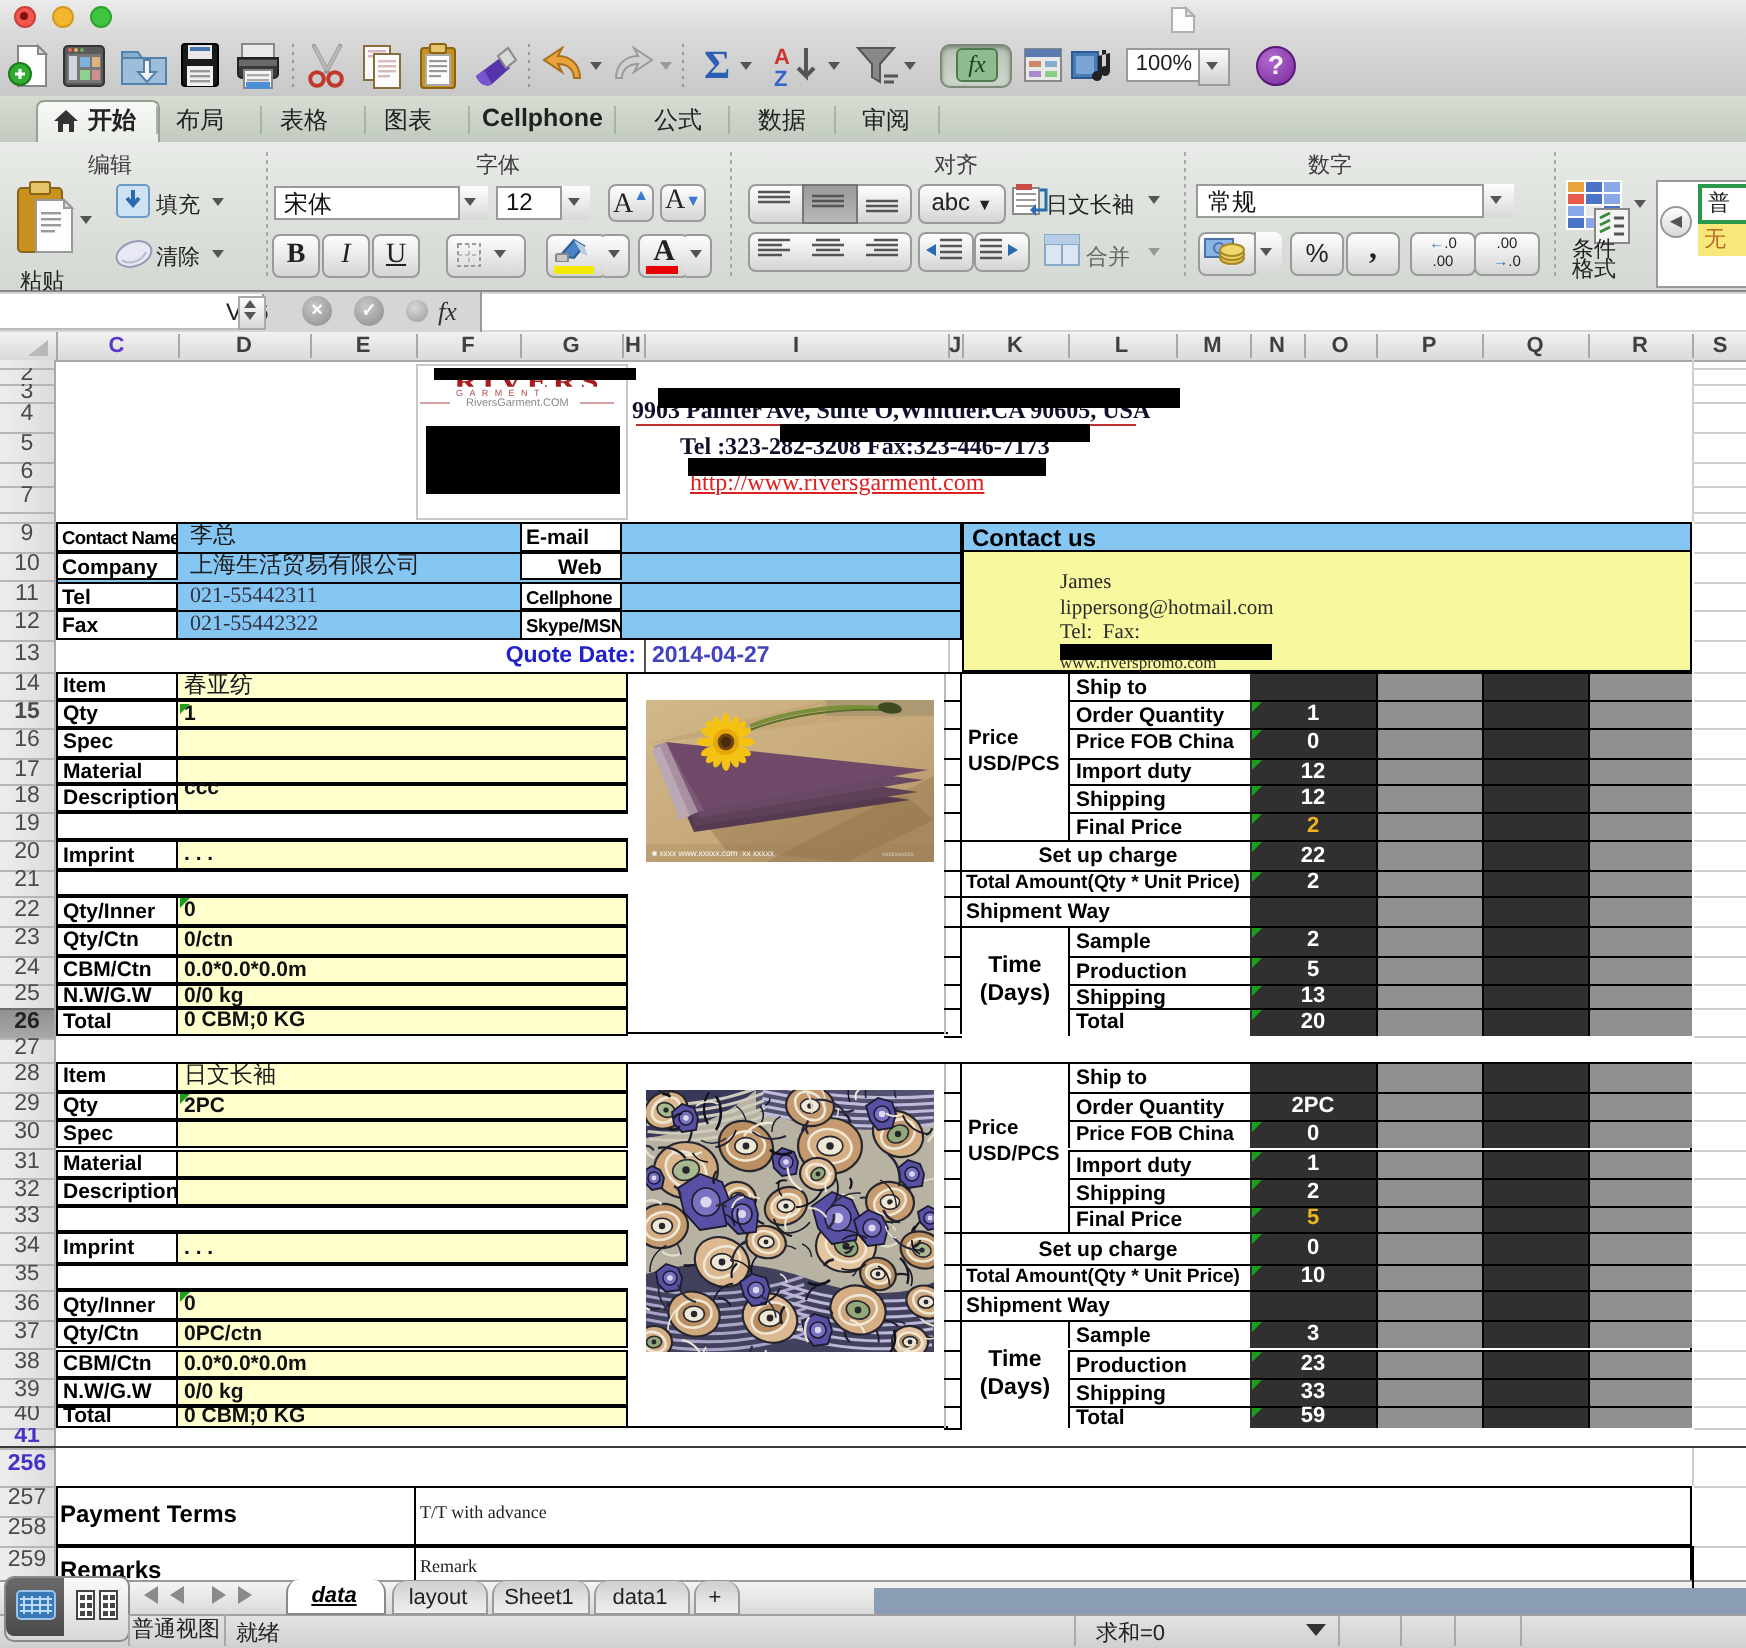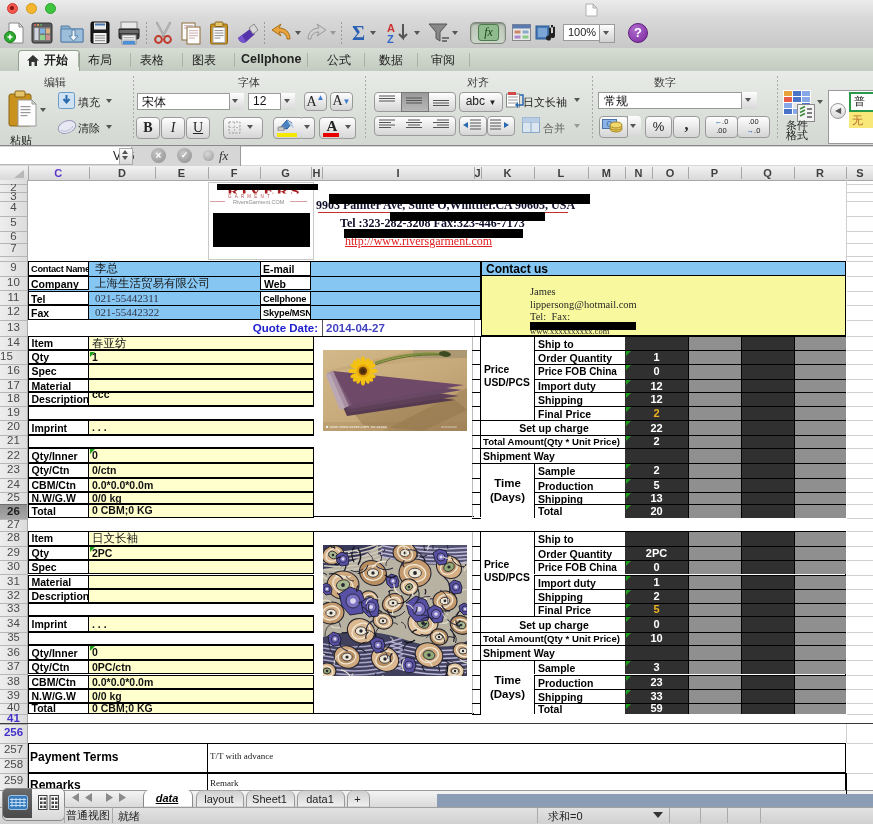--- a/index.html
+++ b/index.html
@@ -404,21 +404,21 @@
 <div style="position:absolute;left:0;top:36px;width:27px;height:14.5px;border-bottom:1px solid #b6b6b6;font-size:11.5px;color:#4a4a4a;font-weight:normal;text-align:center;line-height:13.0px;overflow:hidden;">5</div>
 <div style="position:absolute;left:0;top:50.5px;width:27px;height:12.5px;border-bottom:1px solid #b6b6b6;font-size:11.5px;color:#4a4a4a;font-weight:normal;text-align:center;line-height:11.0px;overflow:hidden;">6</div>
 <div style="position:absolute;left:0;top:63px;width:27px;height:13px;border-bottom:1px solid #b6b6b6;font-size:11.5px;color:#4a4a4a;font-weight:normal;text-align:center;line-height:11.5px;overflow:hidden;">7</div>
 <div style="position:absolute;left:0;top:76px;width:27px;height:4.5px;border-bottom:1px solid #b6b6b6;font-size:11.5px;color:#4a4a4a;font-weight:normal;text-align:center;line-height:6px;overflow:hidden;"></div>
 <div style="position:absolute;left:0;top:80.5px;width:27px;height:15.300000000000011px;border-bottom:1px solid #b6b6b6;font-size:11.5px;color:#4a4a4a;font-weight:normal;text-align:center;line-height:13.800000000000011px;overflow:hidden;">9</div>
 <div style="position:absolute;left:0;top:95.80000000000001px;width:27px;height:14.699999999999989px;border-bottom:1px solid #b6b6b6;font-size:11.5px;color:#4a4a4a;font-weight:normal;text-align:center;line-height:13.199999999999989px;overflow:hidden;">10</div>
 <div style="position:absolute;left:0;top:110.5px;width:27px;height:14.699999999999989px;border-bottom:1px solid #b6b6b6;font-size:11.5px;color:#4a4a4a;font-weight:normal;text-align:center;line-height:13.199999999999989px;overflow:hidden;">11</div>
 <div style="position:absolute;left:0;top:125.19999999999999px;width:27px;height:14.800000000000011px;border-bottom:1px solid #b6b6b6;font-size:11.5px;color:#4a4a4a;font-weight:normal;text-align:center;line-height:13.300000000000011px;overflow:hidden;">12</div>
 <div style="position:absolute;left:0;top:140px;width:27px;height:15.800000000000011px;border-bottom:1px solid #b6b6b6;font-size:11.5px;color:#4a4a4a;font-weight:normal;text-align:center;line-height:14.300000000000011px;overflow:hidden;">13</div>
 <div style="position:absolute;left:0;top:155.8px;width:27px;height:14.199999999999989px;border-bottom:1px solid #b6b6b6;font-size:11.5px;color:#4a4a4a;font-weight:normal;text-align:center;line-height:12.699999999999989px;overflow:hidden;">14</div>
-<div style="position:absolute;left:0;top:170px;width:27px;height:14px;border-bottom:1px solid #b6b6b6;font-size:11.5px;color:#4a4a4a;font-weight:normal;line-height:12.5px;overflow:hidden;">15</div>
+<div style="position:absolute;left:0;top:170px;width:27px;height:14px;border-bottom:1px solid #b6b6b6;font-size:11.5px;color:#4a4a4a;font-weight:bold;text-align:center;line-height:12.5px;overflow:hidden;">15</div>
 <div style="position:absolute;left:0;top:184px;width:27px;height:14.5px;border-bottom:1px solid #b6b6b6;font-size:11.5px;color:#4a4a4a;font-weight:normal;text-align:center;line-height:13.0px;overflow:hidden;">16</div>
 <div style="position:absolute;left:0;top:198.5px;width:27px;height:13.5px;border-bottom:1px solid #b6b6b6;font-size:11.5px;color:#4a4a4a;font-weight:normal;text-align:center;line-height:12.0px;overflow:hidden;">17</div>
 <div style="position:absolute;left:0;top:212px;width:27px;height:14px;border-bottom:1px solid #b6b6b6;font-size:11.5px;color:#4a4a4a;font-weight:normal;text-align:center;line-height:12.5px;overflow:hidden;">18</div>
 <div style="position:absolute;left:0;top:226px;width:27px;height:14px;border-bottom:1px solid #b6b6b6;font-size:11.5px;color:#4a4a4a;font-weight:normal;text-align:center;line-height:12.5px;overflow:hidden;">19</div>
 <div style="position:absolute;left:0;top:240px;width:27px;height:15px;border-bottom:1px solid #b6b6b6;font-size:11.5px;color:#4a4a4a;font-weight:normal;text-align:center;line-height:13.5px;overflow:hidden;">20</div>
 <div style="position:absolute;left:0;top:255px;width:27px;height:12.5px;border-bottom:1px solid #b6b6b6;font-size:11.5px;color:#4a4a4a;font-weight:normal;text-align:center;line-height:11.0px;overflow:hidden;">21</div>
 <div style="position:absolute;left:0;top:267.5px;width:27px;height:15.5px;border-bottom:1px solid #b6b6b6;font-size:11.5px;color:#4a4a4a;font-weight:normal;text-align:center;line-height:14.0px;overflow:hidden;">22</div>
 <div style="position:absolute;left:0;top:283px;width:27px;height:14.5px;border-bottom:1px solid #b6b6b6;font-size:11.5px;color:#4a4a4a;font-weight:normal;text-align:center;line-height:13.0px;overflow:hidden;">23</div>
 <div style="position:absolute;left:0;top:297.5px;width:27px;height:14.5px;border-bottom:1px solid #b6b6b6;font-size:11.5px;color:#4a4a4a;font-weight:normal;text-align:center;line-height:13.0px;overflow:hidden;">24</div>
 <div style="position:absolute;left:0;top:312px;width:27px;height:12px;border-bottom:1px solid #b6b6b6;font-size:11.5px;color:#4a4a4a;font-weight:normal;text-align:center;line-height:10.5px;overflow:hidden;">25</div>
@@ -502,38 +502,38 @@
 <div class="abs" style="left:217px;top:184px;width:101px;height:5.5px;background:#000;"></div>
 <div class="abs" style="left:213px;top:212.5px;width:97px;height:34.5px;background:#000;"></div>
 <div class="abs" style="left:329px;top:193.5px;width:261px;height:10px;background:#000;"></div>
 <div class="abs" style="left:390px;top:212px;width:154.5px;height:9px;background:#000;"></div>
 <div class="abs" style="left:344px;top:229px;width:179px;height:9px;background:#000;"></div>
 <div class="abs" style="left:28px;top:261px;width:453px;height:59px;background:#85c6f2;border:1px solid #000;box-sizing:border-box;"></div>
 <div class="abs" style="left:28px;top:261px;width:61px;height:14.800000000000011px;background:#fff;border:1px solid #000;box-sizing:border-box;font-weight:bold;font-size:9.3px;letter-spacing:-0.3px;color:#000;line-height:14.800000000000011px;padding-left:2px;white-space:nowrap;overflow:hidden;">Contact Name</div>
 <div class="abs" style="left:260px;top:261px;width:51px;height:14.800000000000011px;background:#fff;border:1px solid #000;box-sizing:border-box;font-weight:bold;font-size:10.5px;color:#000;line-height:14.800000000000011px;padding-left:2px;white-space:nowrap;overflow:hidden;">E-mail</div>
 <div class="abs" style="left:95px;top:261px;width:160px;height:14.800000000000011px;font-family:'Liberation Serif',serif;font-size:11.5px;color:#1a1a1a;line-height:14.800000000000011px;white-space:nowrap;">李总</div>
 <div class="abs" style="left:28px;top:275.8px;width:61px;height:14.699999999999989px;background:#fff;border:1px solid #000;box-sizing:border-box;font-weight:bold;font-size:10.5px;color:#000;line-height:14.699999999999989px;padding-left:2px;white-space:nowrap;overflow:hidden;">Company</div>
-<div class="abs" style="left:260px;top:275.8px;width:51px;height:14.699999999999989px;background:#fff;border:1px solid #000;box-sizing:border-box;font-weight:bold;font-size:10.5px;color:#000;line-height:14.699999999999989px;padding-left:3px;white-space:nowrap;overflow:hidden;">Web</div>
+<div class="abs" style="left:260px;top:275.8px;width:51px;height:14.699999999999989px;background:#fff;border:1px solid #000;box-sizing:border-box;font-weight:bold;font-size:10.5px;color:#000;line-height:14.699999999999989px;padding-left:18px;white-space:nowrap;overflow:hidden;">Web</div>
 <div class="abs" style="left:95px;top:275.8px;width:160px;height:14.699999999999989px;font-family:'Liberation Serif',serif;font-size:11.5px;color:#1a1a1a;line-height:14.699999999999989px;white-space:nowrap;">上海生活贸易有限公司</div>
 <div class="abs" style="left:28px;top:275.8px;width:453px;height:1px;background:#000;"></div>
 <div class="abs" style="left:28px;top:290.5px;width:61px;height:14.699999999999989px;background:#fff;border:1px solid #000;box-sizing:border-box;font-weight:bold;font-size:10.5px;color:#000;line-height:14.699999999999989px;padding-left:2px;white-space:nowrap;overflow:hidden;">Tel</div>
 <div class="abs" style="left:260px;top:290.5px;width:51px;height:14.699999999999989px;background:#fff;border:1px solid #000;box-sizing:border-box;font-weight:bold;font-size:9.3px;letter-spacing:-0.2px;color:#000;line-height:14.699999999999989px;padding-left:2px;white-space:nowrap;overflow:hidden;">Cellphone</div>
 <div class="abs" style="left:95px;top:290.5px;width:160px;height:14.699999999999989px;font-family:'Liberation Serif',serif;font-size:11px;color:#333344;line-height:14.699999999999989px;white-space:nowrap;">021-55442311</div>
 <div class="abs" style="left:28px;top:290.5px;width:453px;height:1px;background:#000;"></div>
 <div class="abs" style="left:28px;top:305.2px;width:61px;height:14.800000000000011px;background:#fff;border:1px solid #000;box-sizing:border-box;font-weight:bold;font-size:10.5px;color:#000;line-height:14.800000000000011px;padding-left:2px;white-space:nowrap;overflow:hidden;">Fax</div>
 <div class="abs" style="left:260px;top:305.2px;width:51px;height:14.800000000000011px;background:#fff;border:1px solid #000;box-sizing:border-box;font-weight:bold;font-size:9.3px;letter-spacing:-0.2px;color:#000;line-height:14.800000000000011px;padding-left:2px;white-space:nowrap;overflow:hidden;">Skype/MSN</div>
 <div class="abs" style="left:95px;top:305.2px;width:160px;height:14.800000000000011px;font-family:'Liberation Serif',serif;font-size:11px;color:#333344;line-height:14.800000000000011px;white-space:nowrap;">021-55442322</div>
 <div class="abs" style="left:28px;top:305.2px;width:453px;height:1px;background:#000;"></div>
 <div class="abs" style="left:481px;top:261px;width:365px;height:14.8px;background:#85c6f2;border:1px solid #000;box-sizing:border-box;"></div>
 <div class="abs" style="left:486px;top:262px;font-weight:bold;font-size:12px;color:#000;">Contact us</div>
 <div class="abs" style="left:481px;top:275.8px;width:365px;height:60px;background:#f8f89e;border:1px solid #000;border-top:none;box-sizing:border-box;"></div>
 <div class="abs" style="left:530px;top:286px;font-family:'Liberation Serif',serif;font-size:10.5px;color:#2a2a2a;">James</div>
 <div class="abs" style="left:530px;top:298.5px;font-family:'Liberation Serif',serif;font-size:10.5px;color:#2a2a2a;">lippersong@hotmail.com</div>
 <div class="abs" style="left:530px;top:311px;font-family:'Liberation Serif',serif;font-size:10.5px;color:#2a2a2a;">Tel:&nbsp;&nbsp;Fax:</div>
-<div class="abs" style="left:530px;top:325.5px;font-family:'Liberation Serif',serif;font-size:8.5px;color:#2a2a2a;">www.xxxxxxxxxx.com</div>
+<div class="abs" style="left:530px;top:325.5px;font-family:'Liberation Serif',serif;font-size:8.5px;color:#2a2a2a;">www.riverspromo.com</div>
 <div class="abs" style="left:530px;top:322px;width:106px;height:7.5px;background:#000;"></div>
 <div class="abs" style="left:190px;top:322px;width:128px;height:13px;font-weight:bold;font-size:11.5px;color:#2020cc;text-align:right;">Quote Date:</div>
 <div class="abs" style="left:326px;top:322px;font-weight:bold;font-size:11.5px;color:#4343c0;">2014-04-27</div>
 <div class="abs" style="left:322px;top:320px;width:1px;height:16px;background:#555;"></div>
 <div class="abs" style="left:474px;top:320px;width:1px;height:16px;background:#ccc;"></div>
 <div class="abs" style="left:28px;top:335.8px;width:61px;height:14.199999999999989px;background:#fff;border:1px solid #000;box-sizing:border-box;font-weight:bold;font-size:10.5px;color:#000;line-height:13.199999999999989px;padding-left:2.5px;white-space:nowrap;overflow:hidden;">Item</div>
 <div class="abs" style="left:88px;top:335.8px;width:226px;height:14.199999999999989px;background:#ffffce;border:1px solid #000;box-sizing:border-box;"></div>
 <div class="abs" style="left:92px;top:335.8px;height:14.199999999999989px;font-family:'Liberation Serif',serif;font-size:11.5px;color:#1a1a1a;line-height:14.199999999999989px;white-space:nowrap;z-index:3;">春亚纺</div>
 <div class="abs" style="left:28px;top:350px;width:61px;height:14px;background:#fff;border:1px solid #000;box-sizing:border-box;font-weight:bold;font-size:10.5px;color:#000;line-height:13px;padding-left:2.5px;white-space:nowrap;overflow:hidden;">Qty</div>
 <div class="abs" style="left:88px;top:350px;width:226px;height:14px;background:#ffffce;border:1px solid #000;box-sizing:border-box;"></div>

